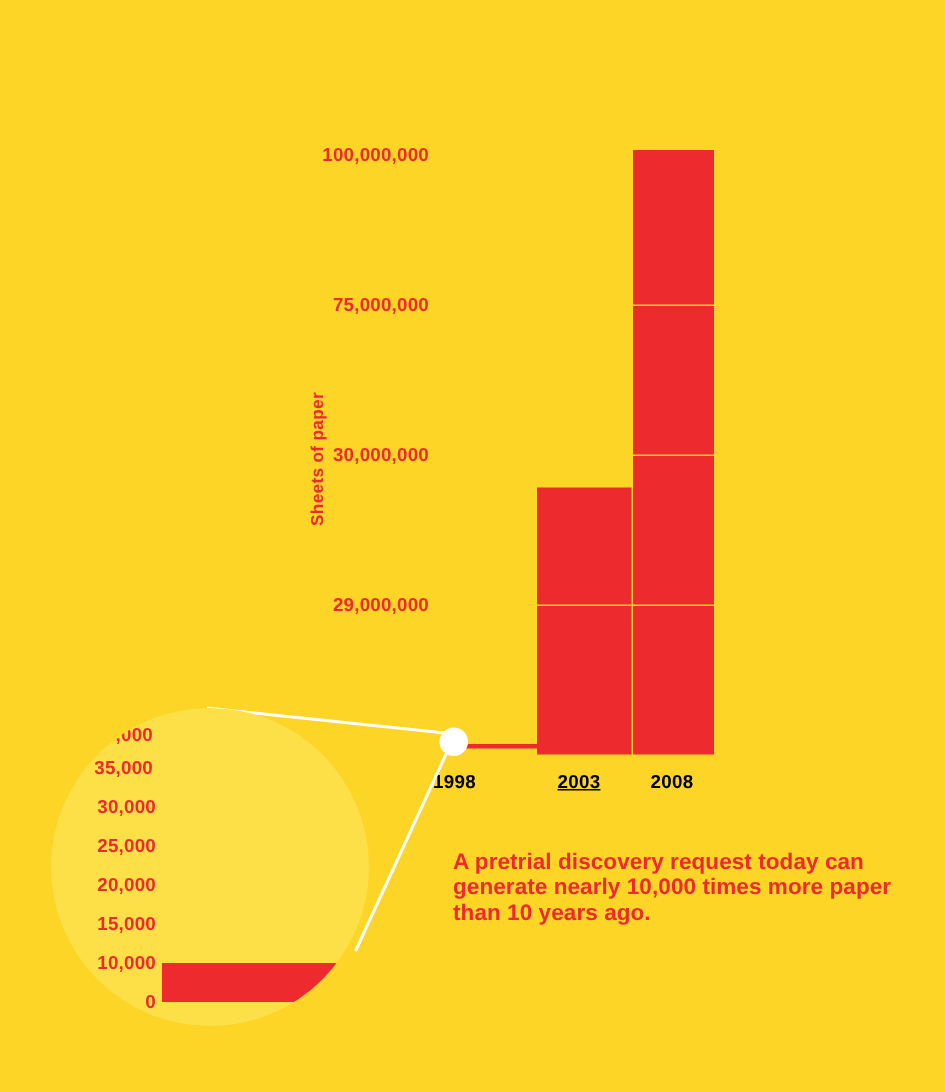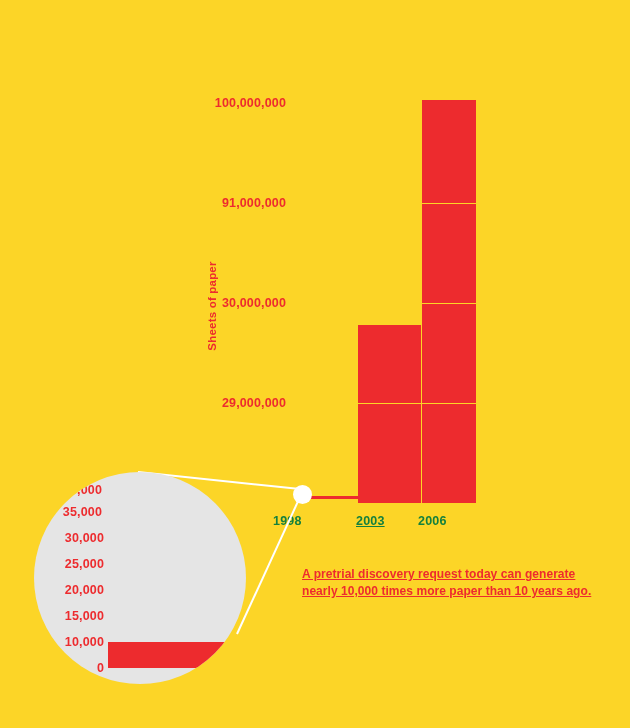--- a/index.html
+++ b/index.html
@@ -61,40 +61,39 @@
   }
 
   .gridline {
     position: absolute;
     height: 1px;
     background: #FCD527;
   }
 
   .xtick-label {
     position: absolute;
-    color: #15803d;
+    color: #000000;
     font-size: 12.5px;
     font-weight: bold;
-    text-align: left;
+    text-align: center;
     white-space: nowrap;
     letter-spacing: 0.2px;
   }
 
   
   .caption {
     position: absolute;
     left: 302px;
     top: 566px;
     width: 300px;
     color: #ED2B2E;
-    font-size: 12px;
+    font-size: 15px;
     font-weight: bold;
     line-height: 17px;
     letter-spacing: 0.05px;
-    text-decoration: underline;
   }
 
   
   .marker-dot {
     position: absolute;
     left: 293px;
     top: 485px;
     width: 19px;
     height: 19px;
     border-radius: 50%;
@@ -115,21 +114,21 @@
     top: 472px;
     width: 212px;
     height: 212px;
   }
   .inset-circle {
     position: absolute;
     left: 0; top: 0;
     width: 212px;
     height: 212px;
     border-radius: 50%;
-    background: #e5e5e5;
+    background: #fde047;
     overflow: hidden;
   }
   .inset-bar {
     position: absolute;
     background: #ED2B2E;
   }
   .inset-tick {
     position: absolute;
     color: #ED2B2E;
     font-size: 12.5px;
@@ -144,36 +143,36 @@
 </head>
 <body>
 
 <div id="stage" style="background: rgb(252, 213, 39);">
 
   <div class="chart-area">
 
     <div class="axis-title" style="left:152px; top:300px; width:120px; text-align:center;">Sheets of paper</div>
 
     <div class="ytick-label" style="top:103px;">100,000,000</div>
-    <div class="ytick-label" style="top:203px;">91,000,000</div>
+    <div class="ytick-label" style="top:203px;">75,000,000</div>
     <div class="ytick-label" style="top:303px;">30,000,000</div>
     <div class="ytick-label" style="top:403px;">29,000,000</div>
 
     <div class="bar" style="left:310px; top:496px; width:62px; height:3px;"></div>
     <div class="bar" style="left:358px; top:325px; width:63px; height:178px;"></div>
     <div class="bar" style="left:422px; top:100px; width:54px; height:403px;"></div>
 
     <div class="gridline" style="left:422px; top:203px; width:54px;"></div>
     <div class="gridline" style="left:422px; top:303px; width:54px;"></div>
     <div class="gridline" style="left:422px; top:403px; width:54px;"></div>
     <div class="gridline" style="left:358px; top:403px; width:63px;"></div>
 
     <div class="xtick-label" style="left:273px; top:514px; width:60px;">1998</div>
     <div class="xtick-label" style="left:356px; top:514px; width:60px;text-decoration:underline;">2003</div>
-    <div class="xtick-label" style="left:418px; top:514px; width:60px;">2006</div>
+    <div class="xtick-label" style="left:418px; top:514px; width:60px;">2008</div>
   </div>
 
   <svg class="connector" viewBox="0 0 630 728" width="630" height="728">
     <line x1="300" y1="489" x2="138" y2="472" stroke="#FFFFFF" stroke-width="2"></line>
     <line x1="300" y1="497" x2="237" y2="634" stroke="#FFFFFF" stroke-width="2"></line>
   </svg>
 
   <div class="marker-dot"></div>
 
   <div class="inset-wrap">

